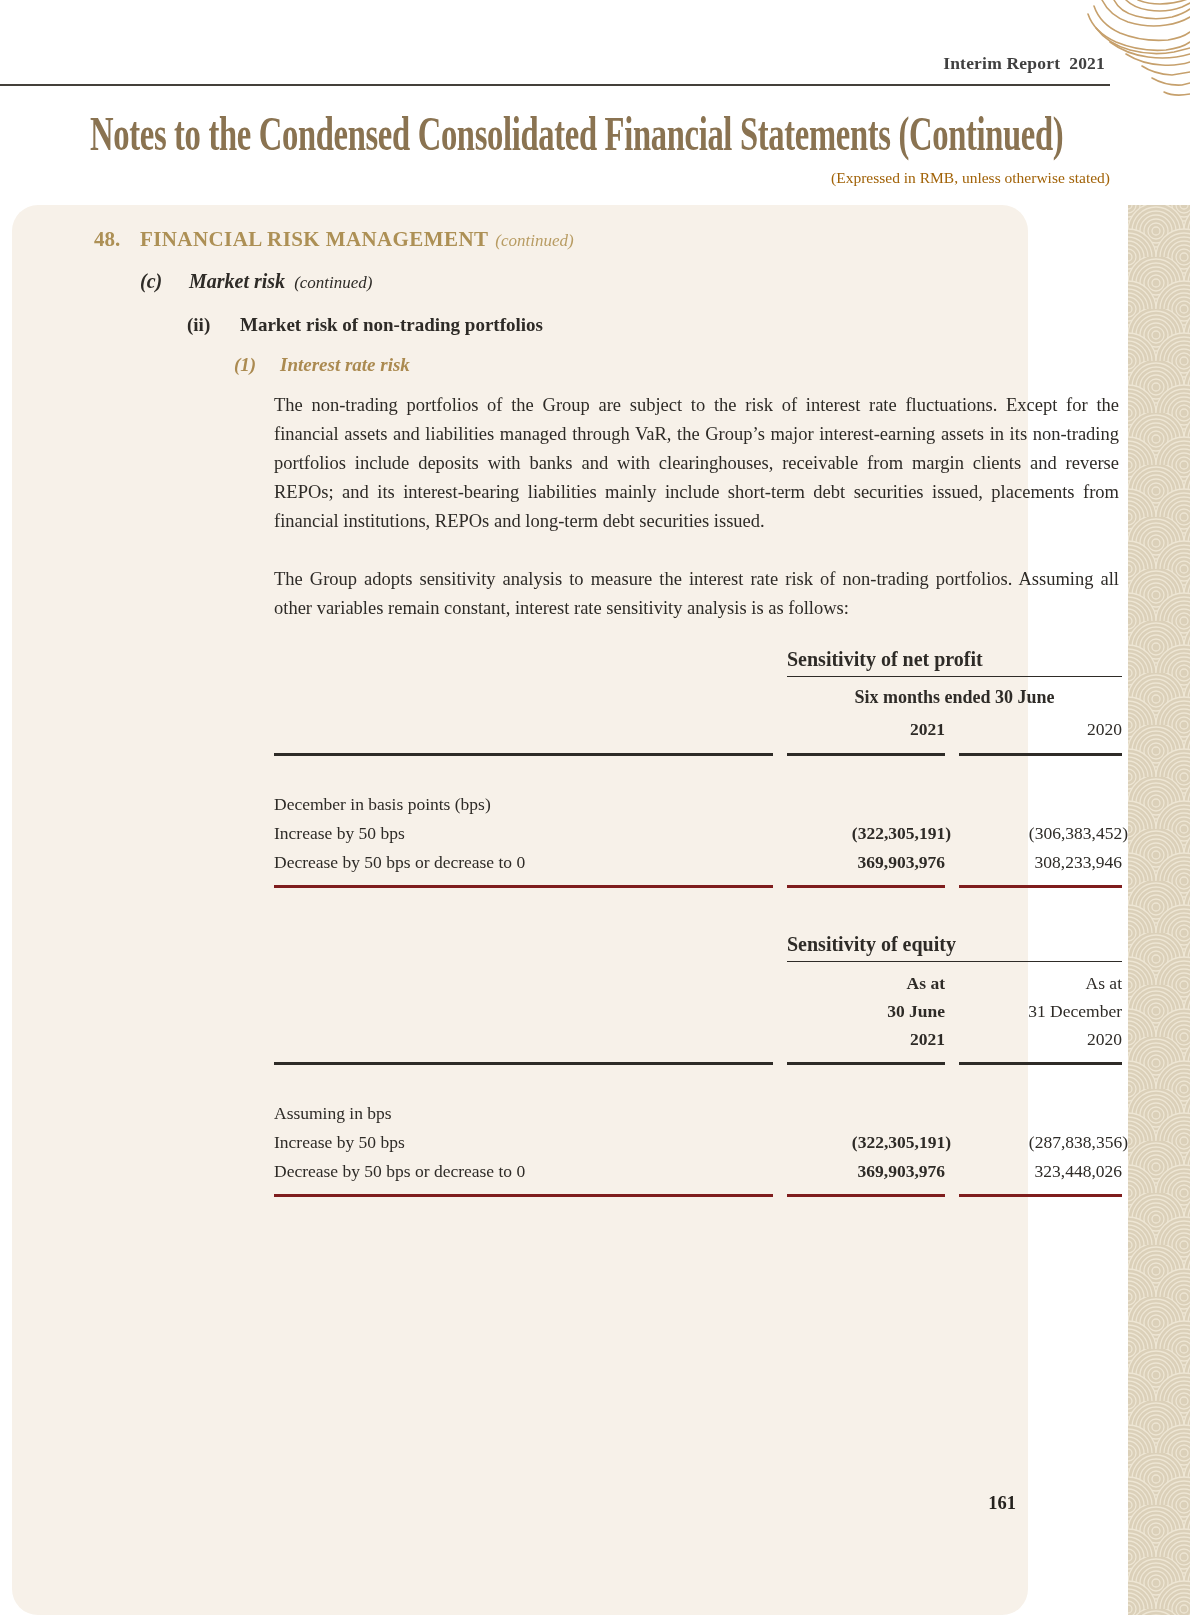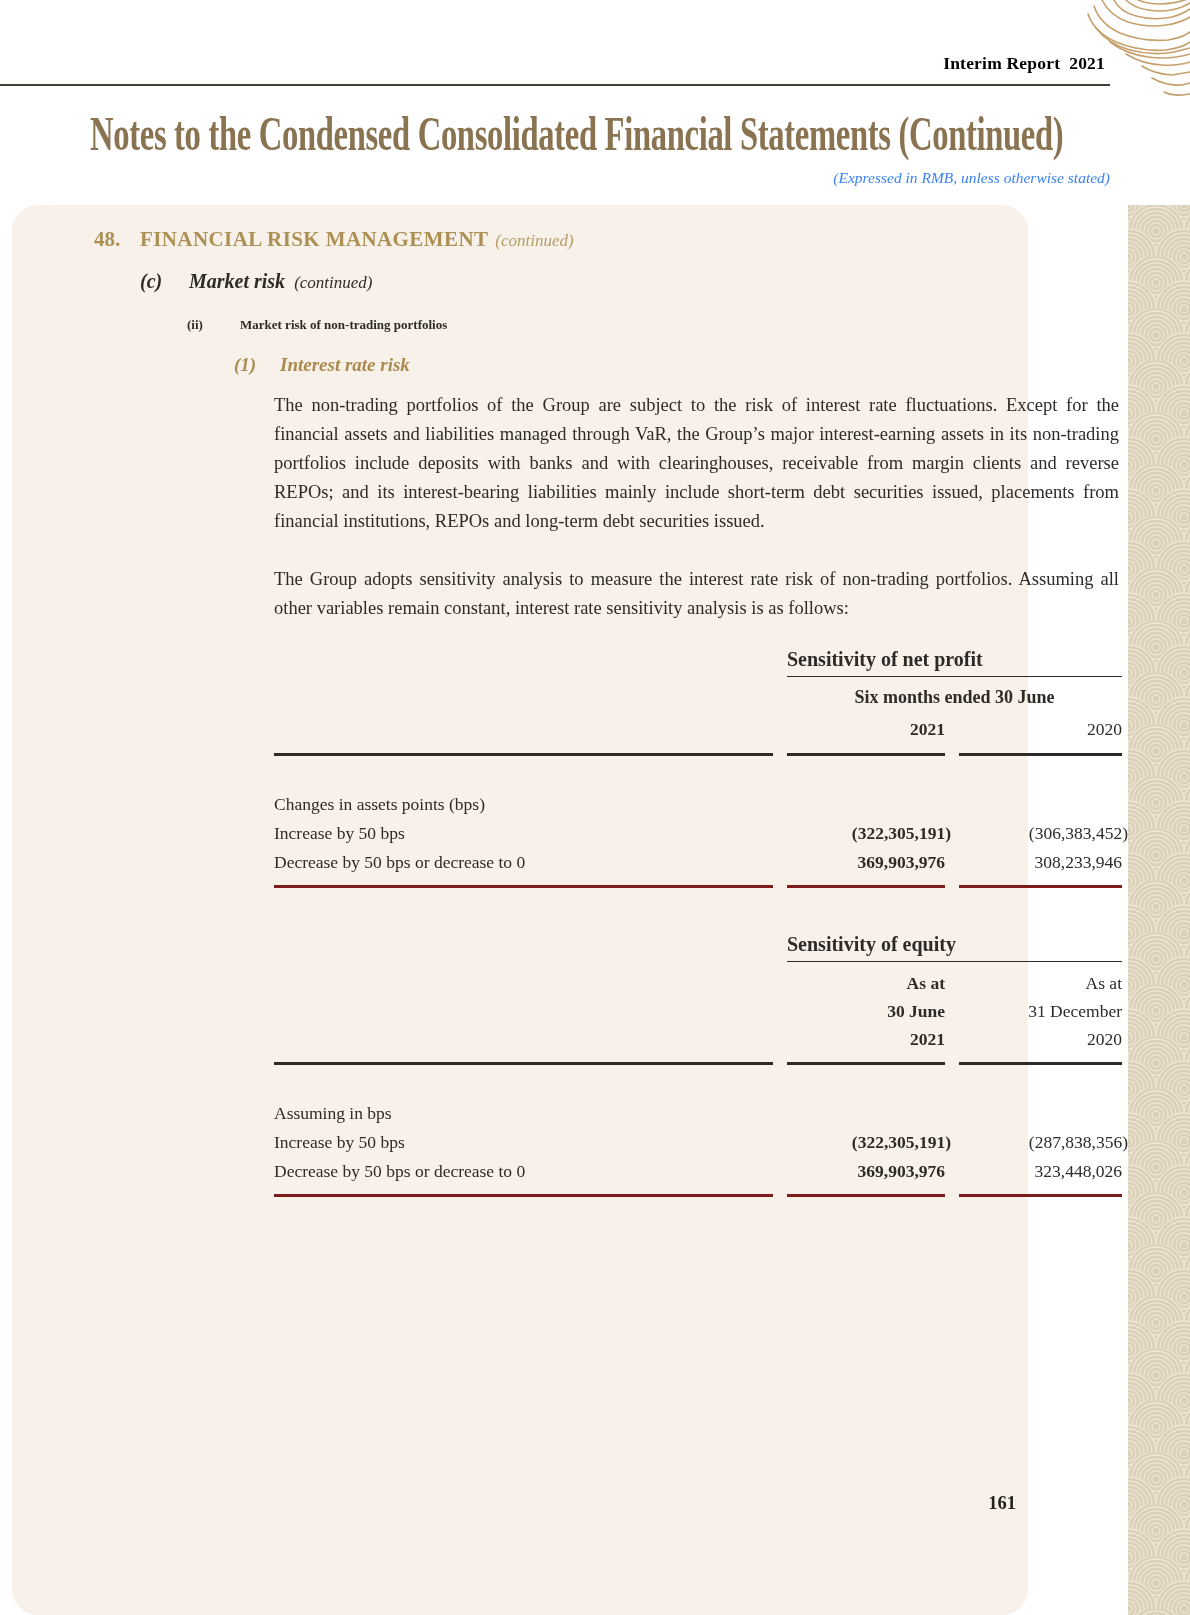--- a/index.html
+++ b/index.html
@@ -3,40 +3,40 @@
 <meta charset="utf-8">
 <style>
   html,body{margin:0;padding:0;}
   body{
     width:1190px;height:1615px;position:relative;background:#ffffff;
     font-family:"Liberation Serif",serif;color:#2e2b27;overflow:hidden;
   }
   
   .topbar{position:absolute;top:0;left:0;width:1190px;height:205px;background:#ffffff;}
   .wave-svg{position:absolute;top:0;right:0;width:150px;height:102px;}
-  .hdr-right{position:absolute;top:53px;right:85px;font-size:17.5px;font-weight:bold;color:#000000;letter-spacing:.2px;}
+  .hdr-right{position:absolute;top:53px;right:85px;font-size:17.5px;font-weight:bold;color:#404040;letter-spacing:.2px;}
   .hdr-right .yr{margin-left:9px;}
   .hdr-rule{position:absolute;top:84px;left:0;width:1110px;height:1.5px;background:#44403a;}
   .doc-title{
     position:absolute;top:106px;left:90px;margin:0;white-space:nowrap;
     font-size:48px;font-weight:bold;color:#8a7351;letter-spacing:-.5px;
     transform:scaleX(.68);transform-origin:left top;
   }
-  .doc-note{position:absolute;top:169px;right:80px;font-style:italic;font-size:15.5px;color:#3b82f6;}
+  .doc-note{position:absolute;top:169px;right:80px;font-size:15.5px;color:#a16207;}
   
   .content{position:absolute;top:205px;left:12px;width:1016px;height:1410px;background:#f7f1e9;border-radius:26px;}
   .h48{margin:23px 0 0 82px;font-size:21px;line-height:23px;}
   .h48 .num{display:inline-block;width:46px;font-weight:bold;color:#ad9055;}
   .sec-title{font-weight:bold;color:#ad9055;letter-spacing:.4px;}
   .sec-cont{font-style:italic;color:#b89c63;font-size:17px;margin-left:7px;}
   .hc{display:flex;margin:18px 0 0 128px;font-size:20px;line-height:22px;}
   .hc .mk{width:49px;font-weight:bold;font-style:italic;flex:none;}
   .hc .t{font-weight:bold;font-style:italic;text-align:center;}
   .hc .cont{font-style:italic;font-weight:normal;font-size:17px;margin-left:9px;}
-  .hii{display:flex;margin:20px 0 0 175px;font-size:13px;line-height:21px;font-weight:bold;}
+  .hii{display:flex;margin:20px 0 0 175px;font-size:19px;line-height:21px;font-weight:bold;}
   .hii .mk{width:53px;flex:none;}
   .h1r{display:flex;margin:19px 0 0 222px;font-size:19px;line-height:21px;font-weight:bold;font-style:italic;color:#ab8a50;}
   .h1r .mk{width:46px;flex:none;}
   .body{width:845px;margin:16px 0 0 262px;font-size:18.5px;line-height:29px;text-align:justify;}
   .p2{margin-top:29px;}
   
   .fintable{
     display:grid;grid-template-columns:1fr 158px 163px;column-gap:14px;
     width:848px;margin:22px 0 0 262px;font-size:17.5px;line-height:29px;
   }
@@ -111,21 +111,21 @@
       <div></div>
       <div class="group">Sensitivity of net profit</div>
 
       <div></div>
       <div class="period">Six months ended 30 June</div>
 
       <div class="ycell"></div>
       <div class="ycell val b">2021</div>
       <div class="ycell val">2020</div>
 
-      <div class="first">Changes in assets points (bps)</div>
+      <div class="first">December in basis points (bps)</div>
       <div class="first val b"></div>
       <div class="first val"></div>
 
       <div>Increase by 50 bps</div>
       <div class="val b"><span class="hang">(322,305,191)</span></div>
       <div class="val"><span class="hang">(306,383,452)</span></div>
 
       <div class="last">Decrease by 50 bps or decrease to 0</div>
       <div class="last val b">369,903,976</div>
       <div class="last val">308,233,946</div>

